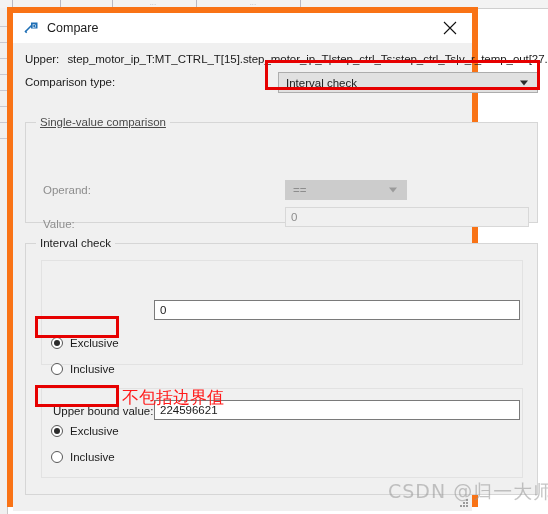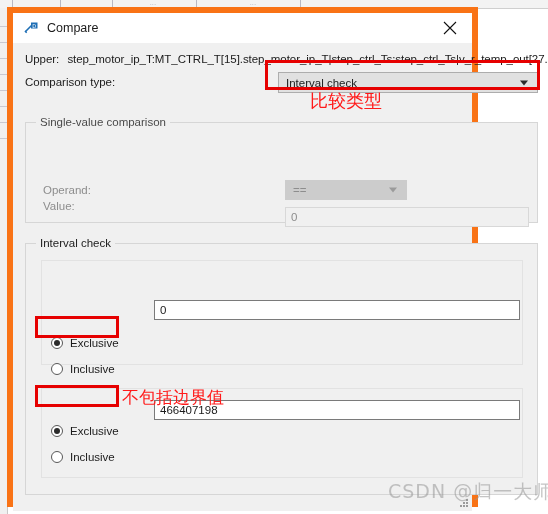--- a/index.html
+++ b/index.html
@@ -163,21 +163,21 @@
   .group-title {
     position: absolute;
     top: -7px;
     left: 10px;
     background: #f0f0f0;
     padding: 0 4px;
     font-size: 11.5px;
     color: #1b1b1b;
     white-space: nowrap;
   }
-  .group-title.dim { color: #4a4a4a; }
+  .group-title.dim { color: #4a4a4a; text-decoration: underline; }
 
   .sub-panel {
     position: absolute;
     border: 1px solid #e2e2e2;
     box-sizing: border-box;
     background: #f0f0f0;
   }
 
   .fld-label {
     position: absolute;
@@ -367,21 +367,21 @@
       </div>
 
       <div class="group" style="left:12px; top:79px; width:513px; height:101px;">
         <span class="group-title dim">Single-value comparison</span>
       </div>
       <div class="fld-label disabled" style="left:30px; top:141px;text-align:center;">Operand:</div>
       <div class="combo-dis" style="left:272px; top:137px; width:122px; height:20px;">
         <span class="combo-text">==</span>
         <span class="combo-arrow"></span>
       </div>
-      <div class="fld-label disabled" style="left:30px; top:157px;">Value:</div>
+      <div class="fld-label disabled" style="left:30px; top:175px;">Value:</div>
       <div class="textfield disabled" style="left:272px; top:164px; width:244px; height:20px;">
         <span>0</span>
       </div>
 
       <div class="group" style="left:12px; top:200px; width:513px; height:252px;">
         <span class="group-title">Interval check</span>
       </div>
 
       <div class="sub-panel" style="left:28px; top:217px; width:482px; height:105px;"></div>
       <div class="textfield" style="left:141px; top:257px; width:366px; height:20px;">
@@ -390,22 +390,23 @@
       <div class="radio-row" style="left:38px; top:294px;">
         <span class="radio-dot checked"></span>
         <span class="radio-label">Exclusive</span>
       </div>
       <div class="radio-row" style="left:38px; top:320px;">
         <span class="radio-dot"></span>
         <span class="radio-label">Inclusive</span>
       </div>
 
       <div class="sub-panel" style="left:28px; top:345px; width:482px; height:90px;"></div>
+      <div class="fld-label" style="left:40px; top:362px;">Upper bound value:</div>
       <div class="textfield" style="left:141px; top:357px; width:366px; height:20px;">
-        <span>466407198</span>
+        <span>224596621</span>
       </div>
       <div class="radio-row" style="left:38px; top:382px;">
         <span class="radio-dot checked"></span>
         <span class="radio-label">Exclusive</span>
       </div>
       <div class="radio-row" style="left:38px; top:408px;">
         <span class="radio-dot"></span>
         <span class="radio-label">Inclusive</span>
       </div>
 
@@ -422,21 +423,20 @@
         <i style="left:7px; top:4px;"></i>
         <i style="left:1px; top:7px;"></i>
         <i style="left:7px; top:1px;"></i>
         <i style="left:4px; top:4px;"></i>
       </div>
 
     </div>
   </div>
 
   <div class="redbox" style="left:265px; top:60px; width:275px; height:30px;"></div>
-  <div class="annot" style="left:310px; top:89px; font-size:18px;">比较类型</div>
 
   <div class="redbox" style="left:35px; top:316px; width:84px; height:22px;"></div>
 
   <div class="redbox" style="left:35px; top:385px; width:84px; height:22px;"></div>
   <div class="annot" style="left:122px; top:386px; font-size:17px;">不包括边界值</div>
 
   <div class="watermark" style="left:388px; top:479px;">CSDN @归一大师</div>
 
 </div>
 

